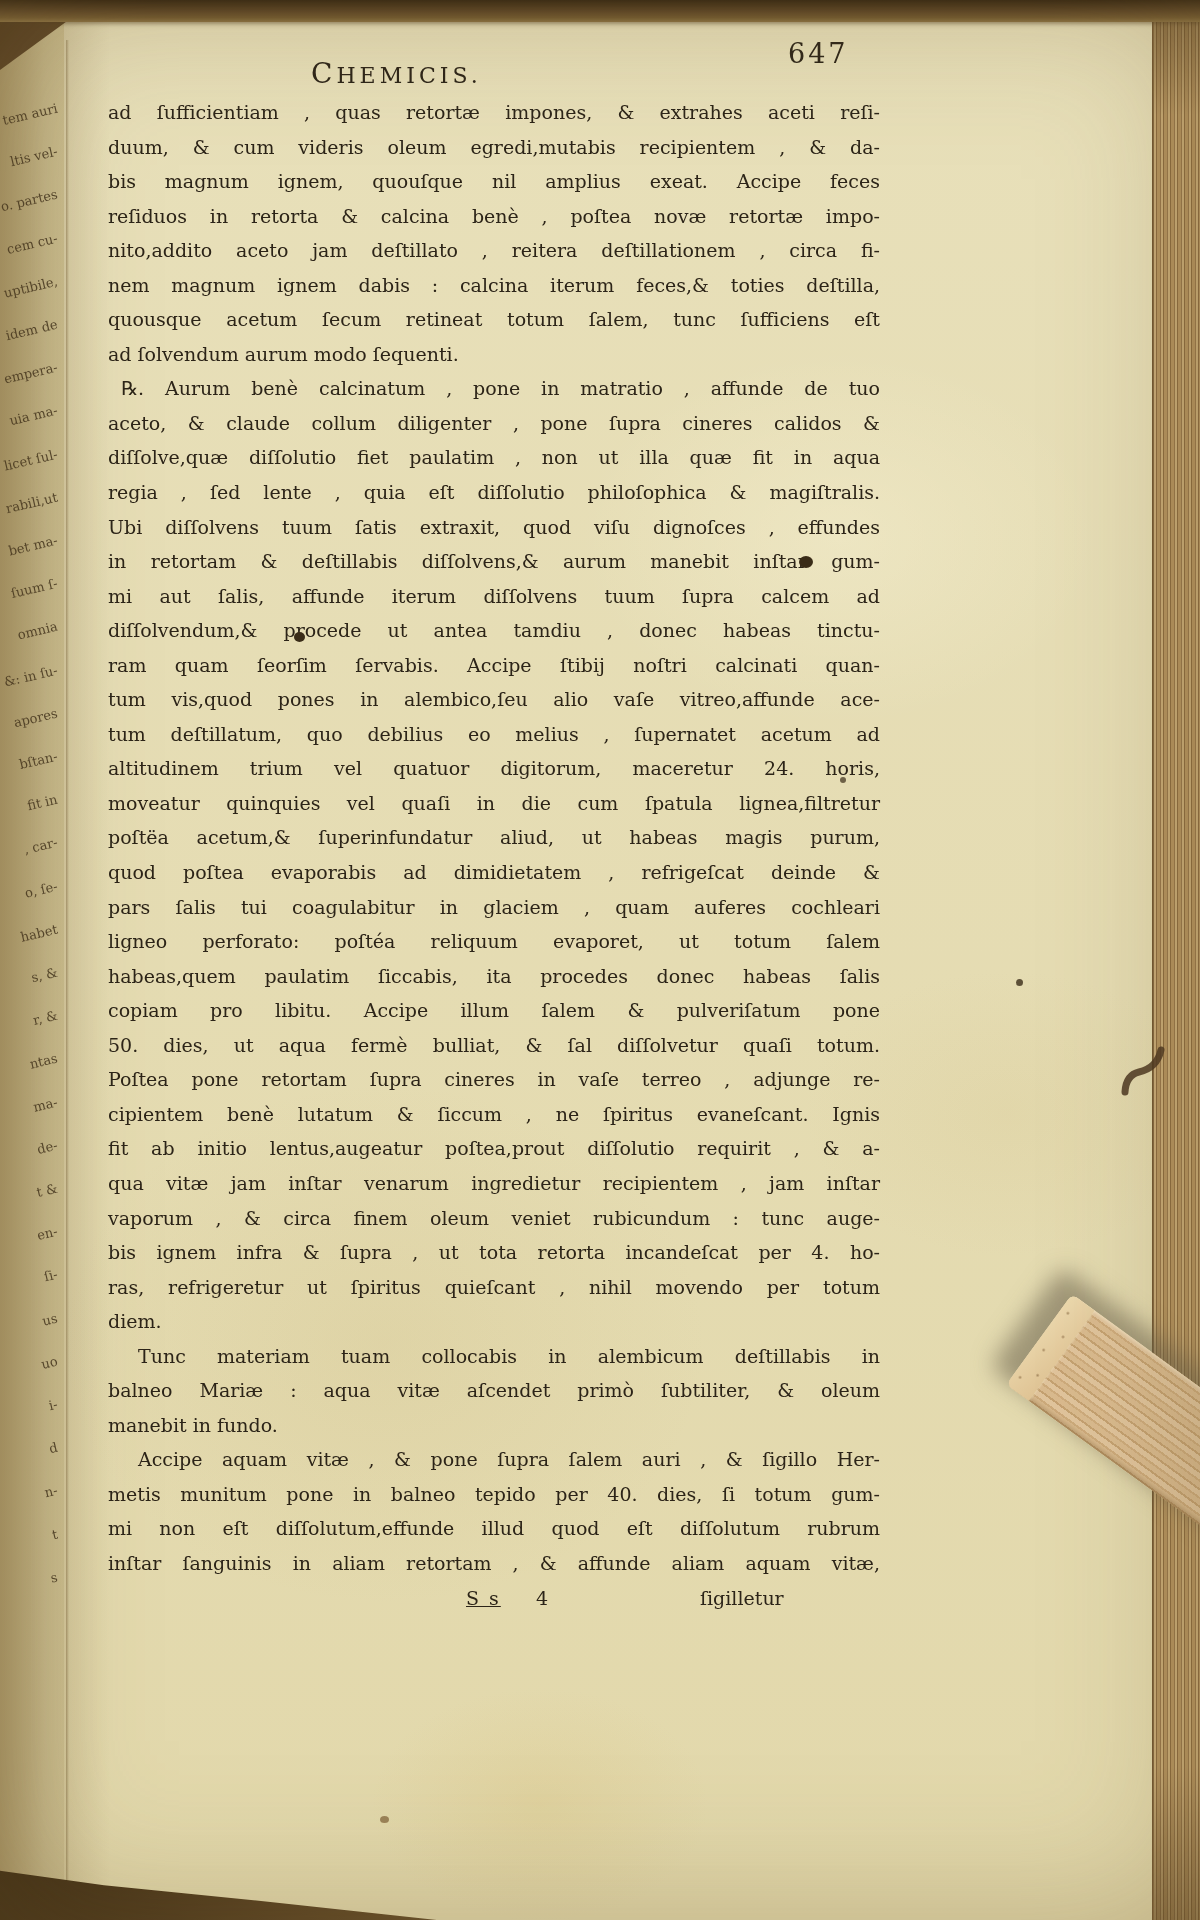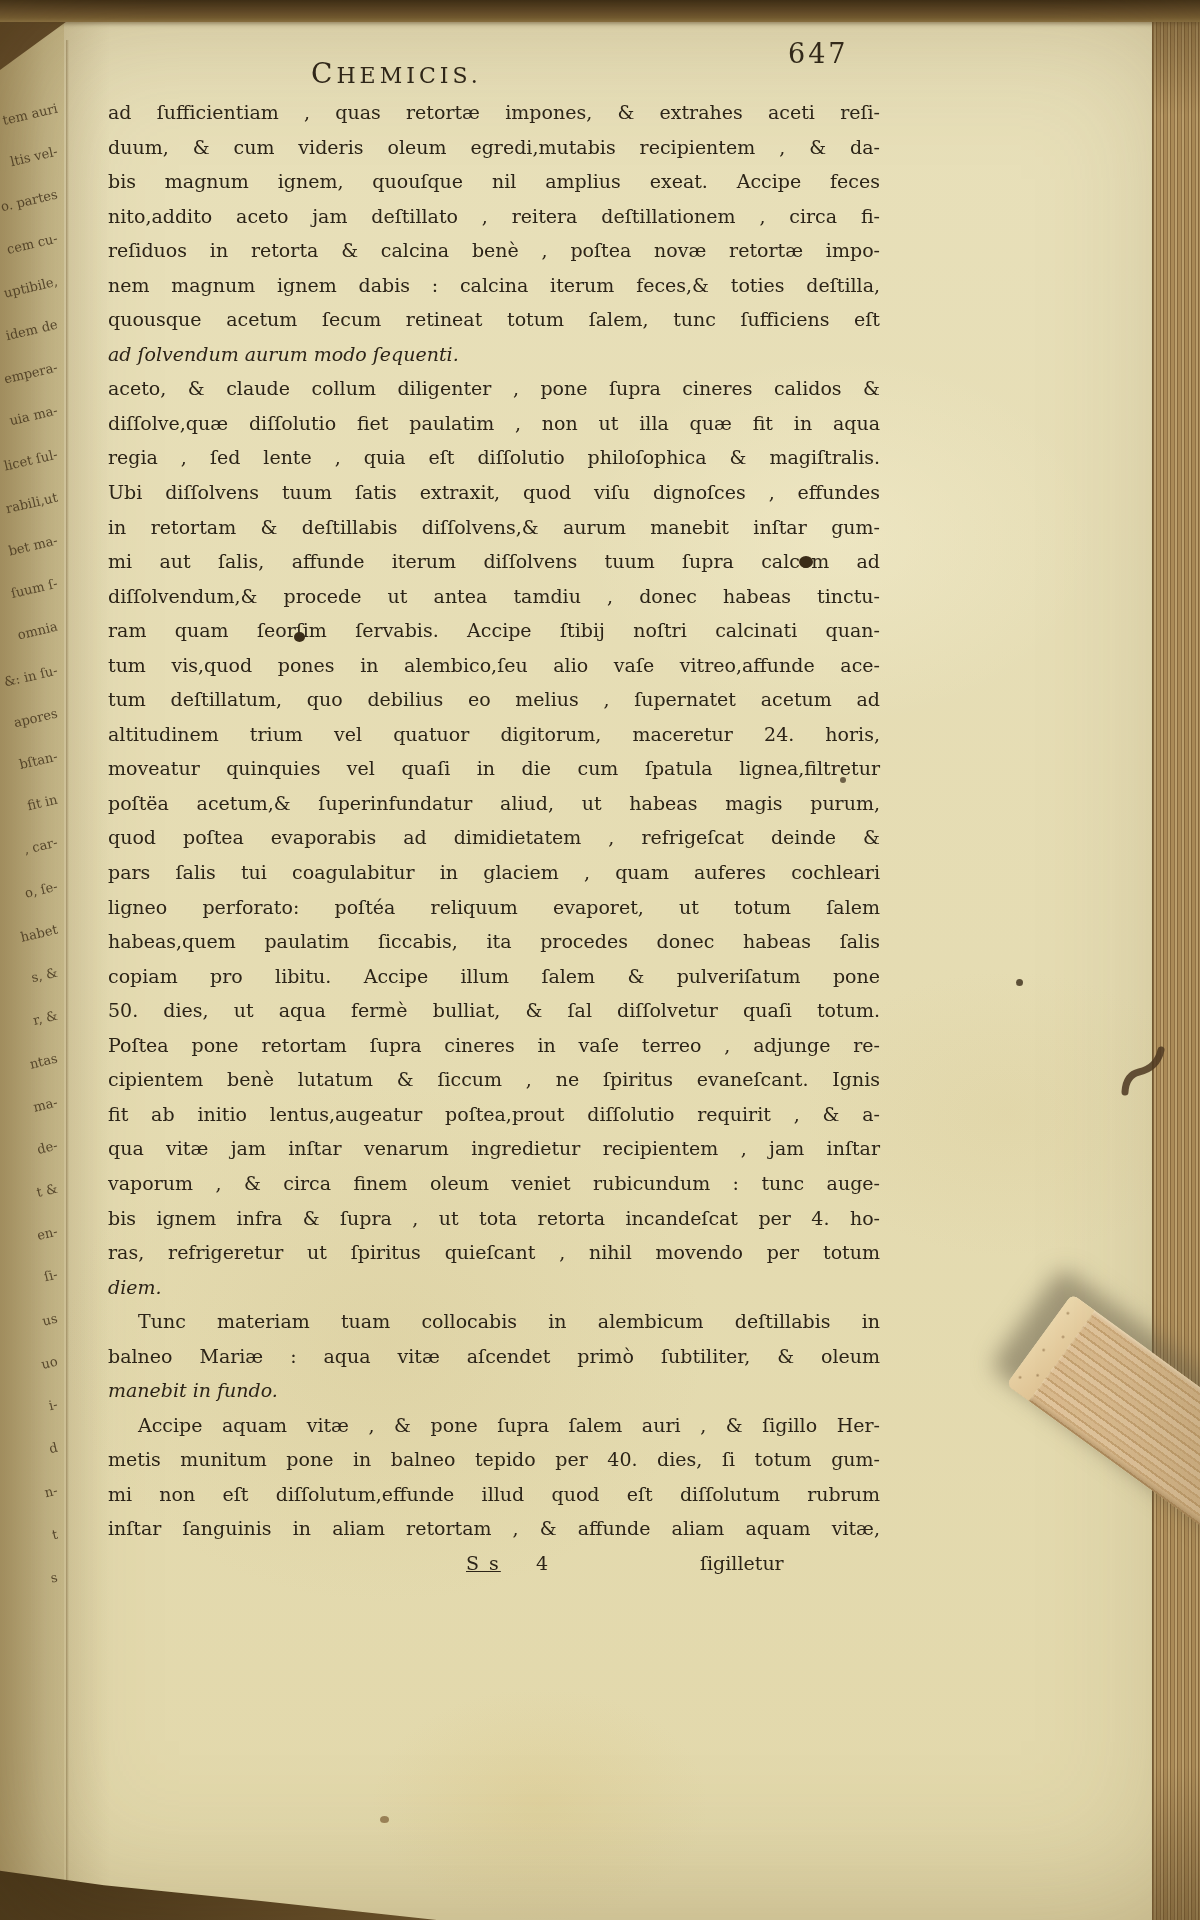--- a/index.html
+++ b/index.html
@@ -43,21 +43,21 @@
     background:linear-gradient(100deg,#3c2b12,#5a4322 60%,#6b532c);
     clip-path:polygon(0 18%, 20% 42%, 52% 70%, 84% 100%, 0 100%);}
 
   
   .content{position:absolute;left:0;top:0;width:100%;height:100%;z-index:15;color:#2c2418;}
   .header-title{position:absolute;left:311px;top:57px;font-size:22px;letter-spacing:4px;color:#2c2418;}
   .header-title::first-letter{font-size:28px;}
   .page-number{position:absolute;left:788px;top:38px;font-size:27px;letter-spacing:3px;}
   .textblock{position:absolute;left:108px;top:95px;width:772px;font-size:19px;line-height:34.55px;}
   .line{text-align:justify;text-align-last:justify;white-space:normal;height:34.55px;overflow:visible;}
-  .line.end{text-align-last:left;font-style:italic;}
+  .line.end{text-align-last:left;}
   .line.ind1{text-indent:13px;}
   .line.ind2{text-indent:30px;}
   .sigline{position:relative;height:34.55px;}
   .sigline span{position:absolute;top:0;}
   .sig-mark{left:358px;letter-spacing:2px;text-decoration:underline;}
   .sig-num{left:428px;}
   .catchword{left:592px;}
 
   
   .blot{position:absolute;border-radius:50%;background:#3a2c18;z-index:16;}
@@ -133,25 +133,26 @@
   <div class="bottom-wedge"></div>
 
   <div class="content">
     <div class="header-title">CHEMICIS.</div>
     <div class="page-number">647</div>
 
     <div class="textblock">
         <div class="line ">ad ſufficientiam , quas retortæ impones, &amp; extrahes aceti reſi-</div>
         <div class="line ">duum, &amp; cum videris oleum egredi,mutabis recipientem , &amp; da-</div>
         <div class="line ">bis magnum ignem, quouſque nil amplius exeat.  Accipe feces</div>
+        <div class="line ">reſiduos in retorta &amp; calcina benè , poſtea novæ retortæ impo-</div>
         <div class="line ">nito,addito aceto jam deſtillato , reitera deſtillationem , circa fi-</div>
-        <div class="line ">reſiduos in retorta &amp; calcina benè , poſtea novæ retortæ impo-</div>
         <div class="line ">nem magnum ignem dabis : calcina iterum feces,&amp; toties deſtilla,</div>
         <div class="line ">quousque acetum ſecum retineat totum ſalem, tunc ſufficiens eſt</div>
         <div class="line end">ad ſolvendum aurum modo ſequenti.</div>
+        <div class="line ind1">℞. Aurum benè calcinatum , pone in matratio , affunde de tuo</div>
         <div class="line ">aceto, &amp; claude collum diligenter , pone ſupra cineres calidos &amp;</div>
         <div class="line ">diſſolve,quæ diſſolutio fiet paulatim , non ut illa quæ fit in aqua</div>
         <div class="line ">regia , ſed lente , quia eſt diſſolutio philoſophica &amp; magiſtralis.</div>
         <div class="line ">Ubi diſſolvens tuum ſatis extraxit, quod viſu dignoſces , effundes</div>
         <div class="line ">in retortam &amp; deſtillabis diſſolvens,&amp; aurum manebit inſtar gum-</div>
         <div class="line ">mi aut ſalis, affunde iterum diſſolvens tuum ſupra calcem ad</div>
         <div class="line ">diſſolvendum,&amp; procede ut antea tamdiu , donec habeas tinctu-</div>
         <div class="line ">ram quam ſeorſim ſervabis.  Accipe ſtibij noſtri calcinati quan-</div>
         <div class="line ">tum vis,quod pones in alembico,ſeu alio vaſe vitreo,affunde ace-</div>
         <div class="line ">tum deſtillatum, quo debilius eo melius , ſupernatet acetum ad</div>

